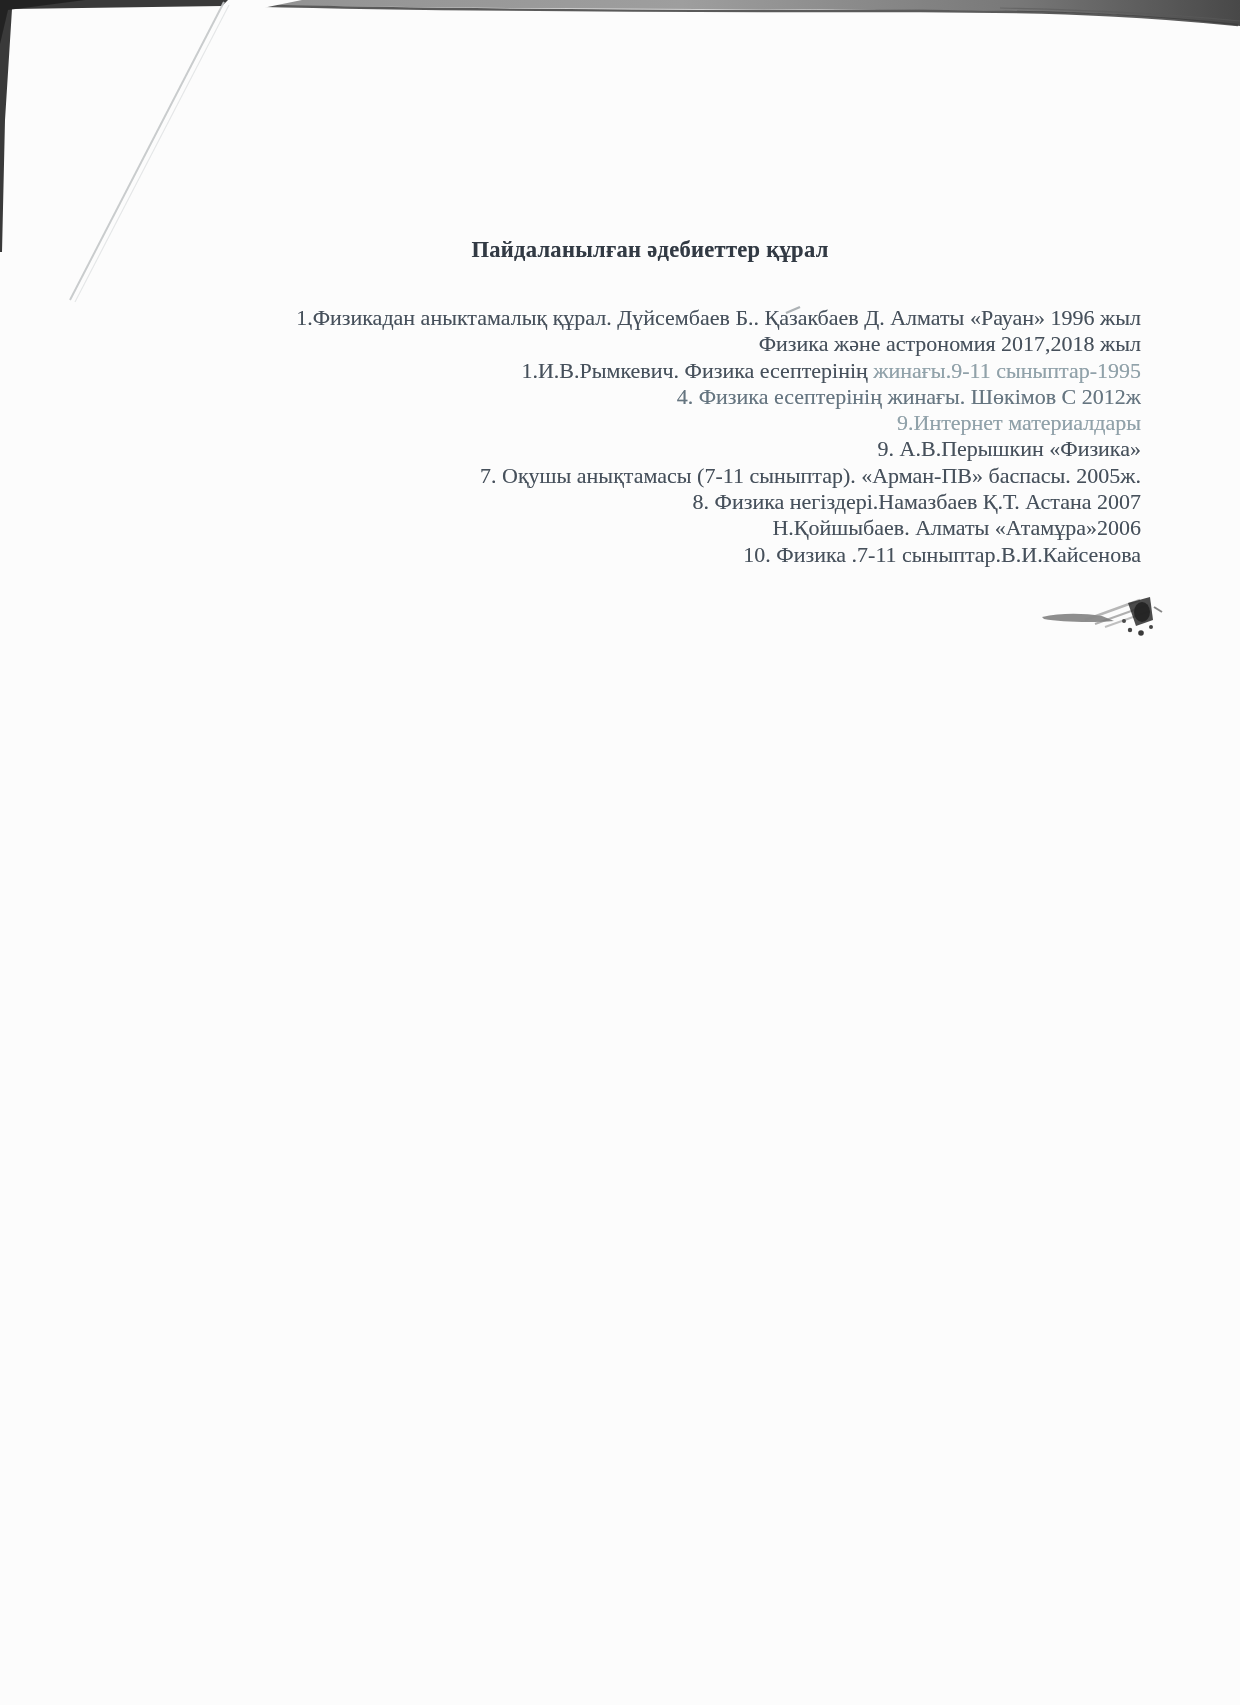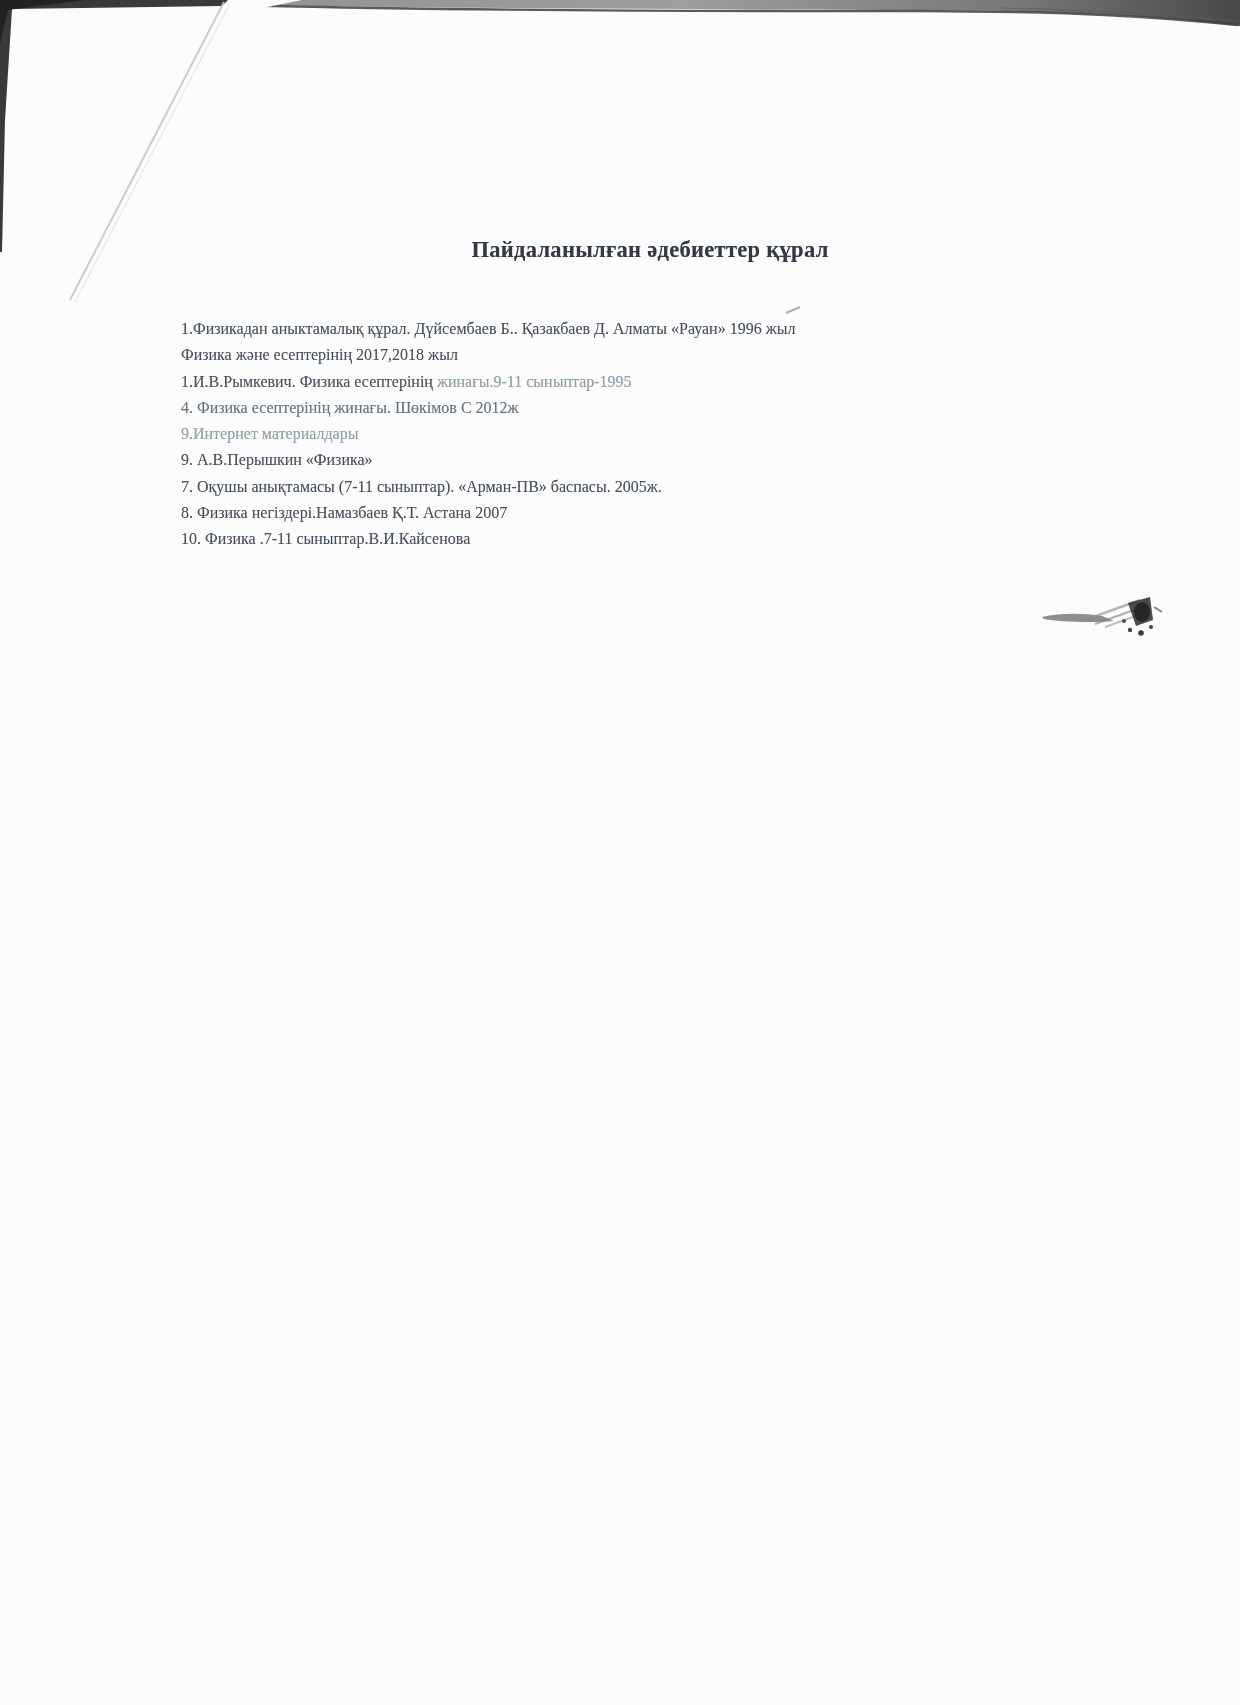--- a/index.html
+++ b/index.html
@@ -12,23 +12,24 @@
   }
   .doc-title {
     position:absolute; left:180px; top:237px; width:940px;
     text-align:center;
     font-weight:bold; font-size:22.5px; line-height:26px;
     color:var(--title_ink,#323a44);
     letter-spacing:.3px;
     text-shadow:0 0 .6px rgba(50,58,68,.5);
   }
   .ref-list {
-    position:absolute; left:181px; top:316px; width:960px;
-    font-size:16px; line-height:26.3px;
+    position:absolute; left:181px; top:305px; width:960px;
+    font-size:22px; line-height:26.3px;
     text-shadow:0 0 .6px rgba(70,80,91,.35);
+    text-align:right;
   }
   .line { white-space:nowrap; }
   .indent { padding-left:41px; }
   .seg-dark   { color:var(--ink_dark,#46505b); }
   .seg-medium { color:var(--ink_medium,#657580); }
   .seg-faint  { color:var(--ink_faint,#90a2aa);margin-top:15px; }
   .artifacts {
     position:absolute; left:0; top:0; width:1240px; height:1705px;
     pointer-events:none;
   }
@@ -38,39 +39,42 @@
 
 <div class="page">
 
   <div class="doc-title">Пайдаланылған әдебиеттер құрал</div>
 
   <div class="ref-list">
     <div class="line">
       <span class="seg-dark">1.Физикадан аныктамалық құрал. Дүйсембаев Б.. Қазакбаев Д. Алматы «Рауан» 1996 жыл</span>
     </div>
     <div class="line">
-      <span class="seg-dark">Физика және есептерінің 2017,2018 жыл</span>
+      <span class="seg-dark">Физика және астрономия 2017,2018 жыл</span>
     </div>
     <div class="line">
       <span class="seg-dark">1.И.В.Рымкевич. Физика есептерінің </span><span class="seg-faint">жинағы.9-11 сыныптар-1995</span>
     </div>
     <div class="line">
       <span class="seg-medium">4. Физика есептерінің жинағы. Шөкімов С 2012ж</span>
     </div>
     <div class="line">
       <span class="seg-faint">9.Интернет материалдары</span>
     </div>
     <div class="line">
       <span class="seg-dark">9. А.В.Перышкин «Физика»</span>
     </div>
     <div class="line">
       <span class="seg-dark">7. Оқушы анықтамасы (7-11 сыныптар). «Арман-ПВ» баспасы. 2005ж.</span>
     </div>
     <div class="line">
       <span class="seg-dark">8. Физика негіздері.Намазбаев Қ.Т. Астана 2007</span>
+    </div>
+    <div class="line indent">
+      <span class="seg-dark">Н.Қойшыбаев. Алматы «Атамұра»2006</span>
     </div>
     <div class="line">
       <span class="seg-dark">10. Физика .7-11 сыныптар.В.И.Кайсенова</span>
     </div>
   </div>
 
   <svg class="artifacts" viewBox="0 0 1240 1705" xmlns="http://www.w3.org/2000/svg">
     <defs>
       <linearGradient id="bandGrad" x1="0" y1="0" x2="1" y2="0">
         <stop offset="0" stop-color="#929292"></stop>

